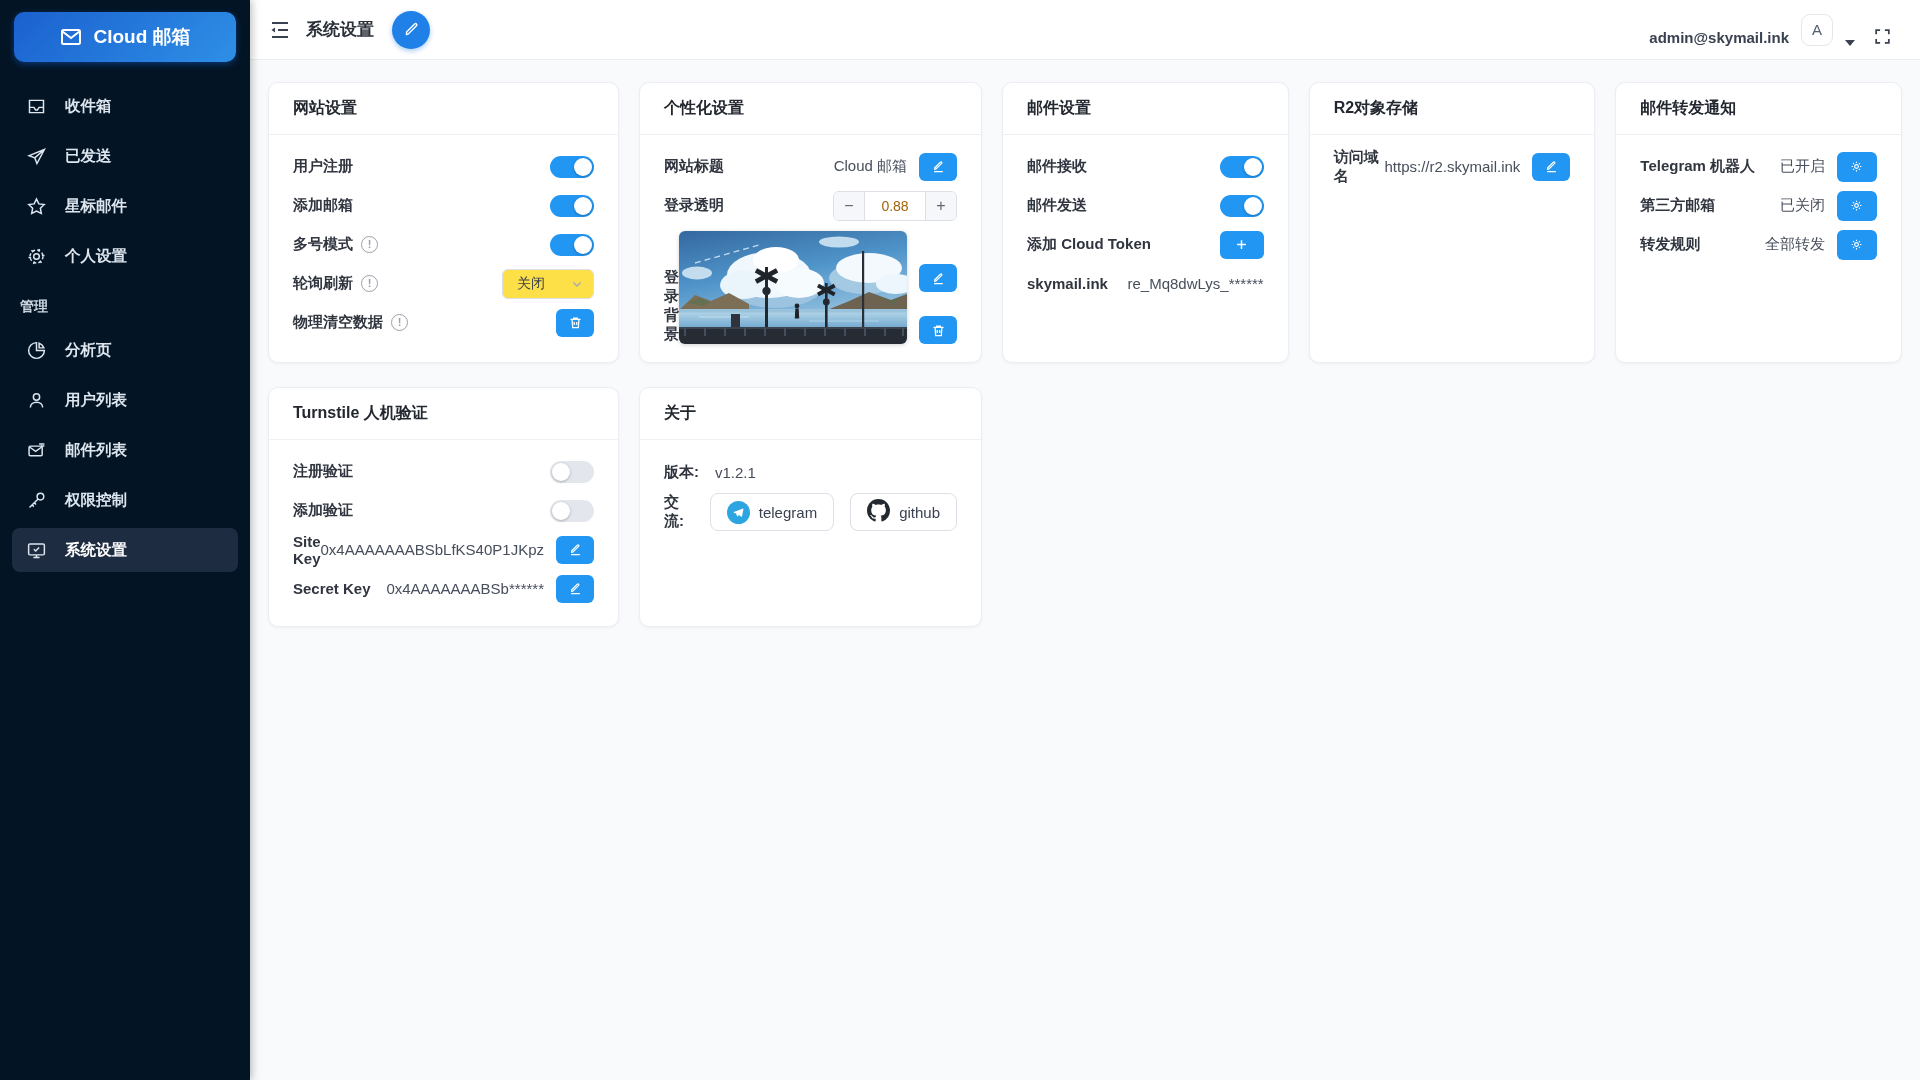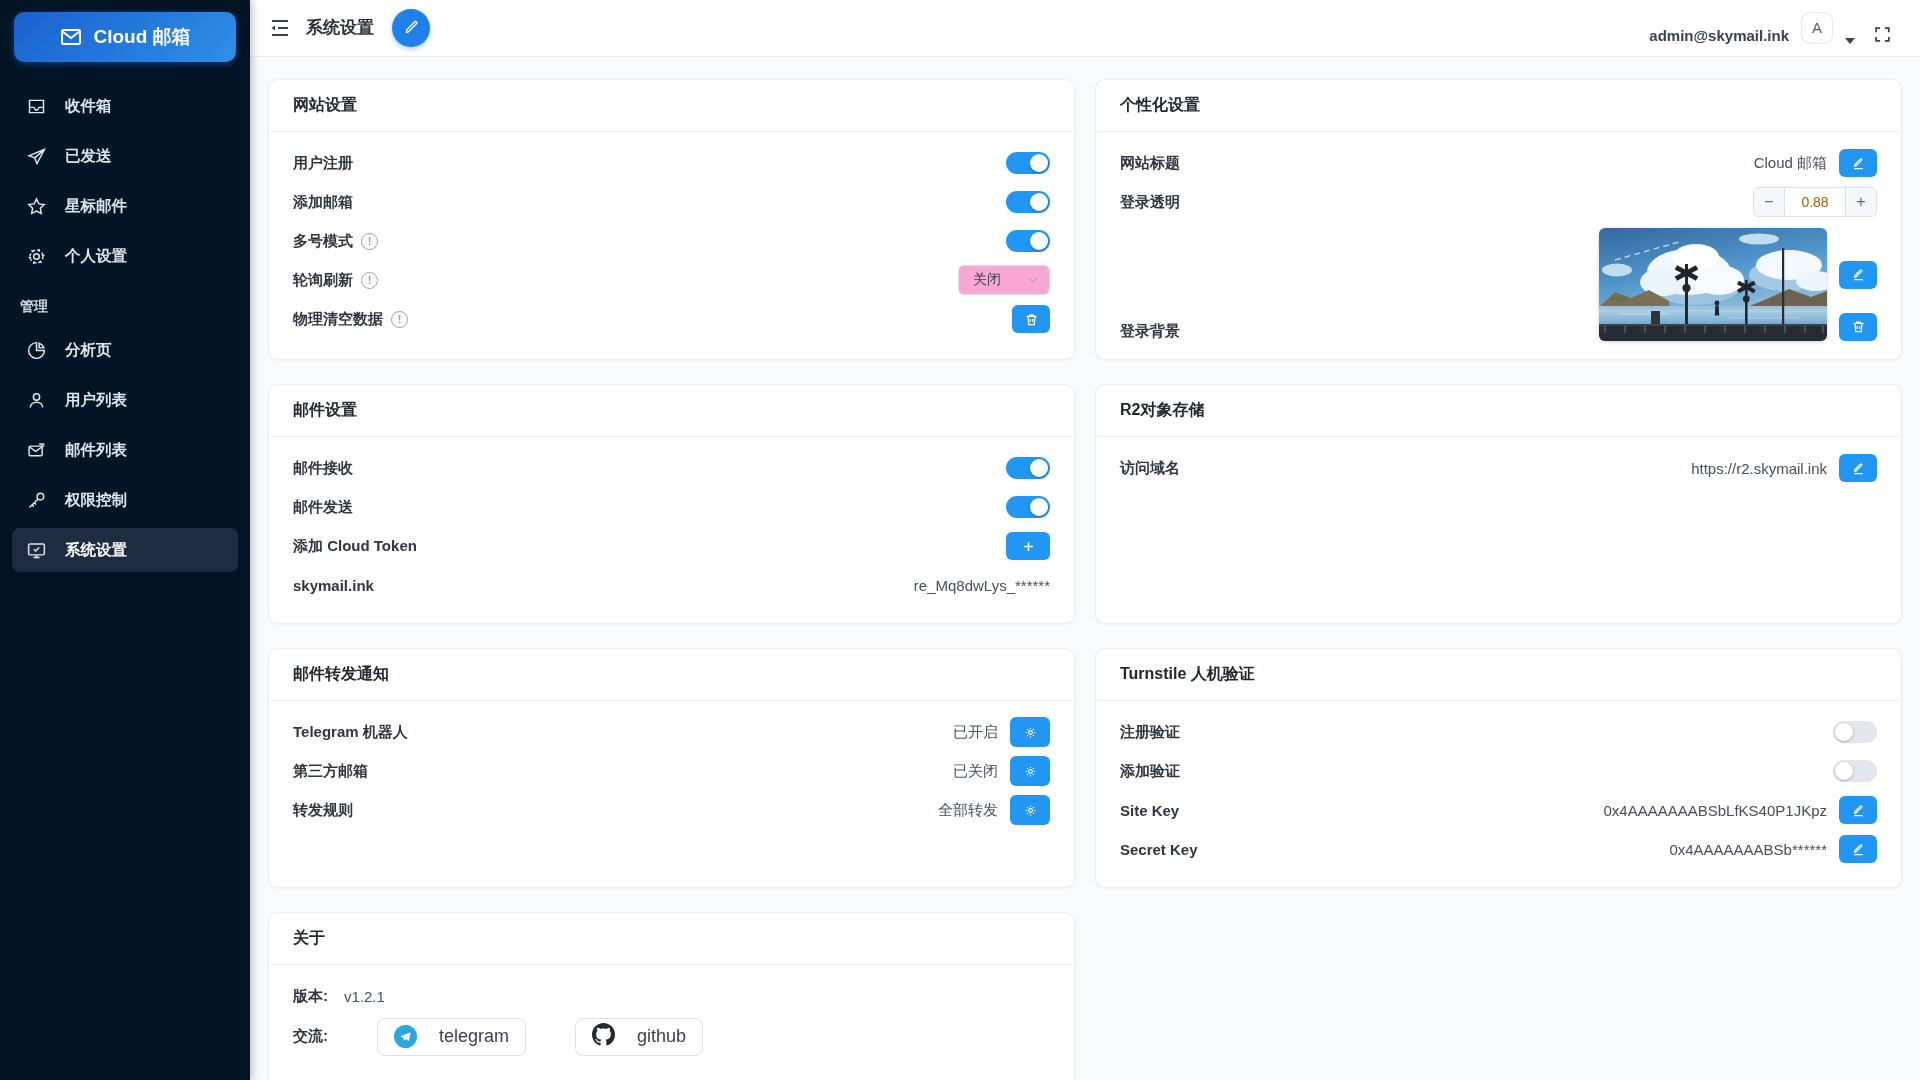--- a/index.html
+++ b/index.html
@@ -20,21 +20,21 @@
   .fold-icon { width:24px; height:24px; cursor:pointer; margin-right:14px; }
   .header-title { font-size:17px; font-weight:bold; color:#2a2f38; margin-right:18px; }
   .circ-edit { width:38px; height:38px; border-radius:50%; background:#1f80e8; border:none; display:flex; align-items:center; justify-content:center; cursor:pointer; box-shadow:0 2px 5px rgba(31,128,232,.4); }
   .header-right { margin-left:auto; display:flex; align-items:flex-end; gap:12px; }
   .header-email { font-size:15px; font-weight:600; color:#3a4150; }
   .avatar { width:32px; height:32px; border-radius:9px; border:1px solid #e3e6ea; background:#fff; display:flex; align-items:center; justify-content:center; font-size:15px; color:#55606e; cursor:pointer; }
   .caret { width:0; height:0; border-left:5px solid transparent; border-right:5px solid transparent; border-top:6px solid #3a4150; cursor:pointer; }
   .fs-icon { width:19px; height:19px; cursor:pointer; margin-left:6px; }
 
   
-  .content { padding:22px 18px; display:grid; grid-template-columns:repeat(2,1fr); gap:24px 20px; align-items:stretch; overflow:hidden; }
+  .content { padding:22px 18px; display:grid; grid-template-columns:repeat(5,1fr); gap:24px 20px; align-items:stretch; overflow:hidden; }
   .card { background:#fff; border:1px solid #eceef2; border-radius:10px; box-shadow:0 1px 3px rgba(30,40,70,.05); display:flex; flex-direction:column; }
   .card-h { padding:15px 24px; border-bottom:1px solid #eef0f3; font-size:16px; font-weight:bold; color:#23272f; }
   .card-b { padding:12px 24px 18px 24px; flex:1; }
   .crow { display:flex; align-items:center; min-height:39px; }
   .crow.start { align-items:flex-end; padding-top:6px; }
   .clabel { font-size:15px; font-weight:bold; color:#30353f; display:flex; align-items:center; gap:8px; }
   .spacer { flex:1; }
   .cvalue { font-size:15px; color:#474e5c; margin-right:12px; }
   .cvalue.noclr { margin-right:0; }
 
@@ -47,38 +47,38 @@
   .toggle.on { background:#2196f3; }
   .toggle.on::after { left:24px; }
 
   
   .sbtn { min-width:38px; height:28px; border:none; border-radius:6px; background:#2196f3; color:#fff; display:inline-flex; align-items:center; justify-content:center; cursor:pointer; font-size:15px; }
   .sbtn svg { width:15px; height:15px; }
   .sbtn.wide { min-width:44px; }
   .sbtn.gear { min-width:40px; height:30px; }
 
   
-  .select { width:92px; height:30px; border:1px solid #dcdfe6; border-radius:6px; background:#f9a8d4; display:flex; align-items:center; justify-content:space-between; padding:0 10px 0 14px; font-size:14px; color:#3c414b; cursor:pointer; }
+  .select { width:92px; height:30px; border:1px solid #dcdfe6; border-radius:6px; background:#fde047; display:flex; align-items:center; justify-content:space-between; padding:0 10px 0 14px; font-size:14px; color:#3c414b; cursor:pointer; }
   .select svg { width:12px; height:12px; stroke:#a8abb2; }
 
   
   .stepper { display:flex; height:30px; border:1px solid #dcdfe6; border-radius:6px; overflow:hidden; background:#fff; }
   .step-btn { width:30px; background:#f5f7fa; border:none; color:#606670; font-size:16px; cursor:pointer; display:flex; align-items:center; justify-content:center; }
   .step-val { width:62px; display:flex; align-items:center; justify-content:center; font-size:14px; color:#a16207; border-left:1px solid #dcdfe6; border-right:1px solid #dcdfe6; }
 
   
   .bg-wrap { width:228px; height:113px; border-radius:6px; overflow:hidden; box-shadow:0 1px 4px rgba(0,0,0,.18); cursor:pointer; flex:0 0 228px; }
   .bg-wrap svg { display:block; width:100%; height:100%; }
   .img-btn-col { display:flex; flex-direction:column; gap:24px; margin-left:12px; }
 
   
   .about-row { display:flex; align-items:center; min-height:40px; gap:16px; }
   .about-label { font-size:15px; font-weight:bold; color:#30353f; }
   .ver { font-size:15px; color:#474e5c; }
-  .link-btn { display:inline-flex; align-items:center; gap:22px; height:38px; padding:0 16px; border:1px solid #dcdfe6; border-radius:8px; background:#fff; font-size:18px; color:#3a4150; cursor:pointer;margin-left:33px; }
+  .link-btn { display:inline-flex; align-items:center; gap:9px; height:38px; padding:0 16px; border:1px solid #dcdfe6; border-radius:8px; background:#fff; font-size:15px; color:#3a4150; cursor:pointer; }
   .tg-circle { width:23px; height:23px; border-radius:50%; background:#2ca5e0; display:flex; align-items:center; justify-content:center; }
   .tg-circle svg { width:13px; height:13px; }
   .gh-icon svg { width:23px; height:23px; }
   .about-card { min-height:205px; }
 </style>
 </head>
 <body>
 
 <aside class="sidebar">
   <div class="logo-btn">

